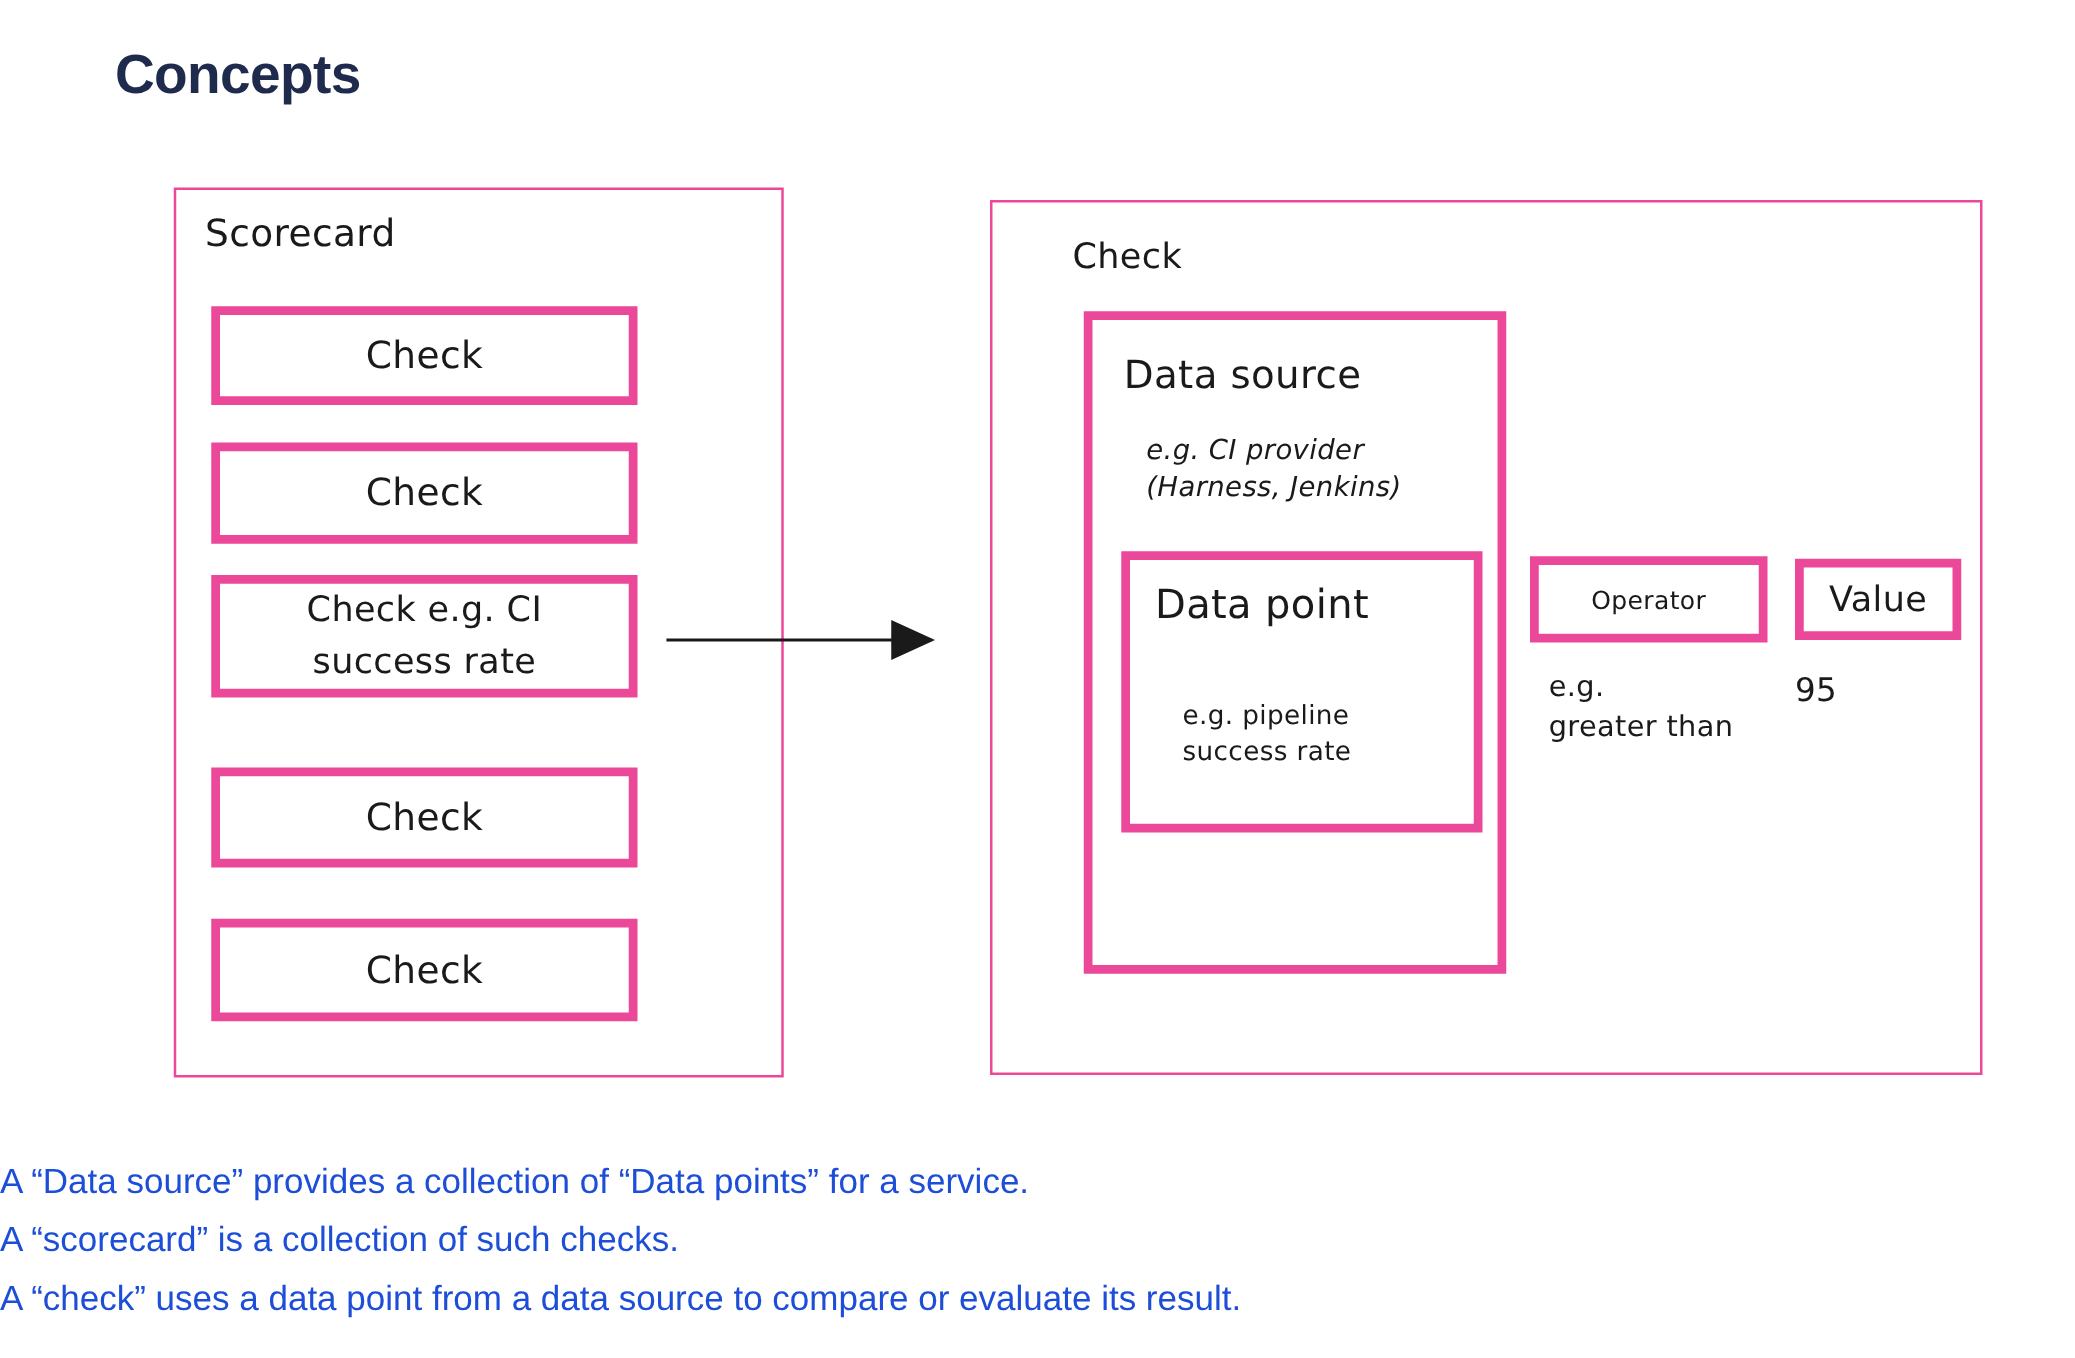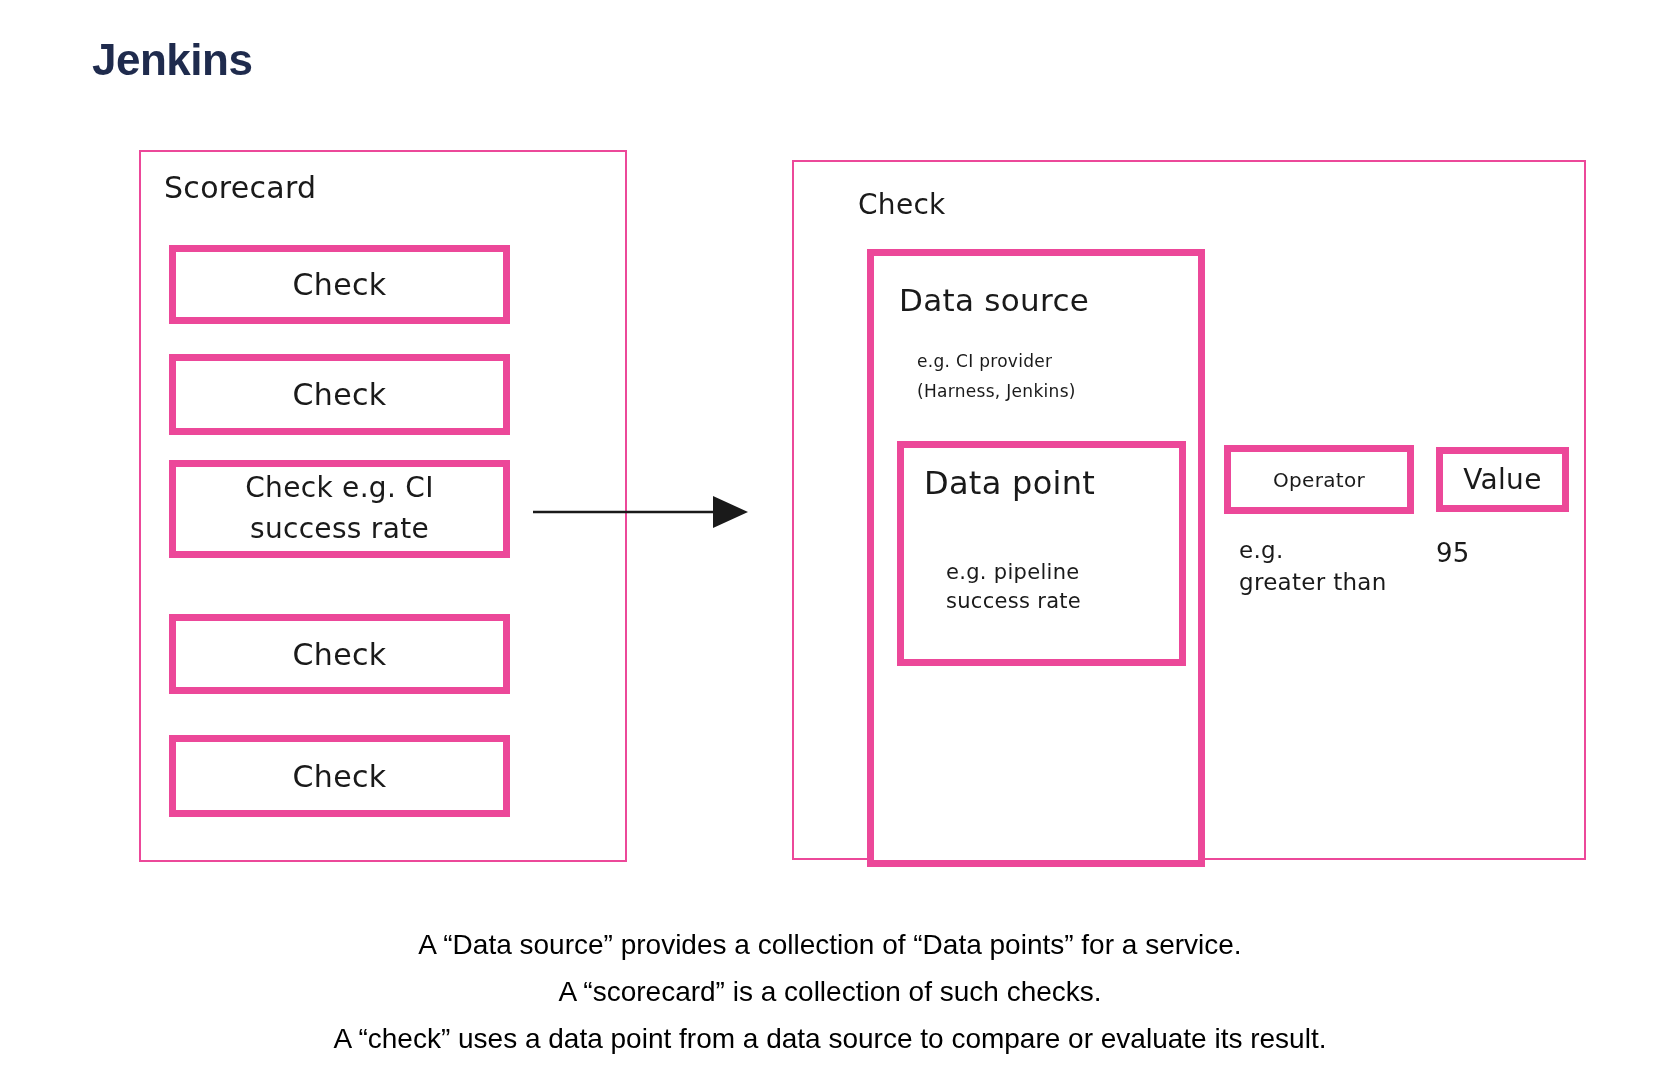--- a/index.html
+++ b/index.html
@@ -23,39 +23,38 @@
     display:flex; align-items:center; justify-content:center;
     text-align:center;
   }
   .hand  { color:#1a1a1a; letter-spacing:0.3px; }
   .pre   { white-space:pre-line; }
   .scorecard-label { position:absolute; left:23px; top:18px; font-size:30px; }
   .check-item { position:absolute; left:28px; width:341px; font-size:30px; }
   .check-item.tall { font-size:28px; line-height:1.45; }
   .checkouter-label { position:absolute; left:64px; top:26px; font-size:28px; }
   .ds-label   { position:absolute; left:25px; top:26px; font-size:31px; }
-  .ds-example { position:absolute; left:43px; top:90px; font-size:17px; line-height:30px; }
+  .ds-example { position:absolute; left:43px; top:90px; font-size:22px; line-height:30px;font-style:italic; }
   .dp-label   { position:absolute; left:20px; top:16px; font-size:32px; }
   .dp-example { position:absolute; left:42px; top:110px; font-size:21px; line-height:29px; }
   .operator-example { position:absolute; left:445px; top:372px; font-size:23px; line-height:32px; }
   .value-example { position:absolute; left:642px; top:376px; width:139px; font-size:26px; }
   .caption {
     position:absolute; left:0; top:921px; width:1660px;
-    text-align:center;
     font-family:"Liberation Sans", sans-serif;
-    font-size:28px; line-height:47px; color:#000000;
+    font-size:28px; line-height:47px; color:#1d4ed8;
   }
   .arrow-svg { position:absolute; left:533px; top:490px; }
 </style>
 </head>
 <body>
 
 <div class="canvas">
 
-  <h1 class="page-title">Jenkins</h1>
+  <h1 class="page-title">Concepts</h1>
 
   <div class="box outer" style="left:139px; top:150px; width:488px; height:712px;">
     <div class="scorecard-label hand">Scorecard</div>
 
     <div class="box check-item center hand" style="top:93px; height:79px;">
       <span>Check</span>
     </div>
     <div class="box check-item center hand" style="top:202px; height:81px;">
       <span>Check</span>
     </div>
@@ -72,21 +71,21 @@
   </div>
 
   <svg class="arrow-svg" width="215" height="44" viewBox="0 0 215 44">
     <line x1="0" y1="22" x2="186" y2="22" stroke="#1a1a1a" stroke-width="2.5"></line>
     <polygon points="180,6 215,22 180,38" fill="#1a1a1a"></polygon>
   </svg>
 
   <div class="box outer" style="left:792px; top:160px; width:794px; height:700px;">
     <div class="checkouter-label hand">Check</div>
 
-    <div class="box" style="left:73px; top:87px; width:338px; height:618px;">
+    <div class="box" style="left:73px; top:87px; width:338px; height:530px;">
       <div class="ds-label hand">Data source</div>
       <div class="ds-example hand pre">e.g. CI provider
 (Harness, Jenkins)</div>
 
       <div class="box" style="left:23px; top:185px; width:289px; height:225px;">
         <div class="dp-label hand">Data point</div>
         <div class="dp-example hand pre">e.g. pipeline
 success rate</div>
       </div>
     </div>

